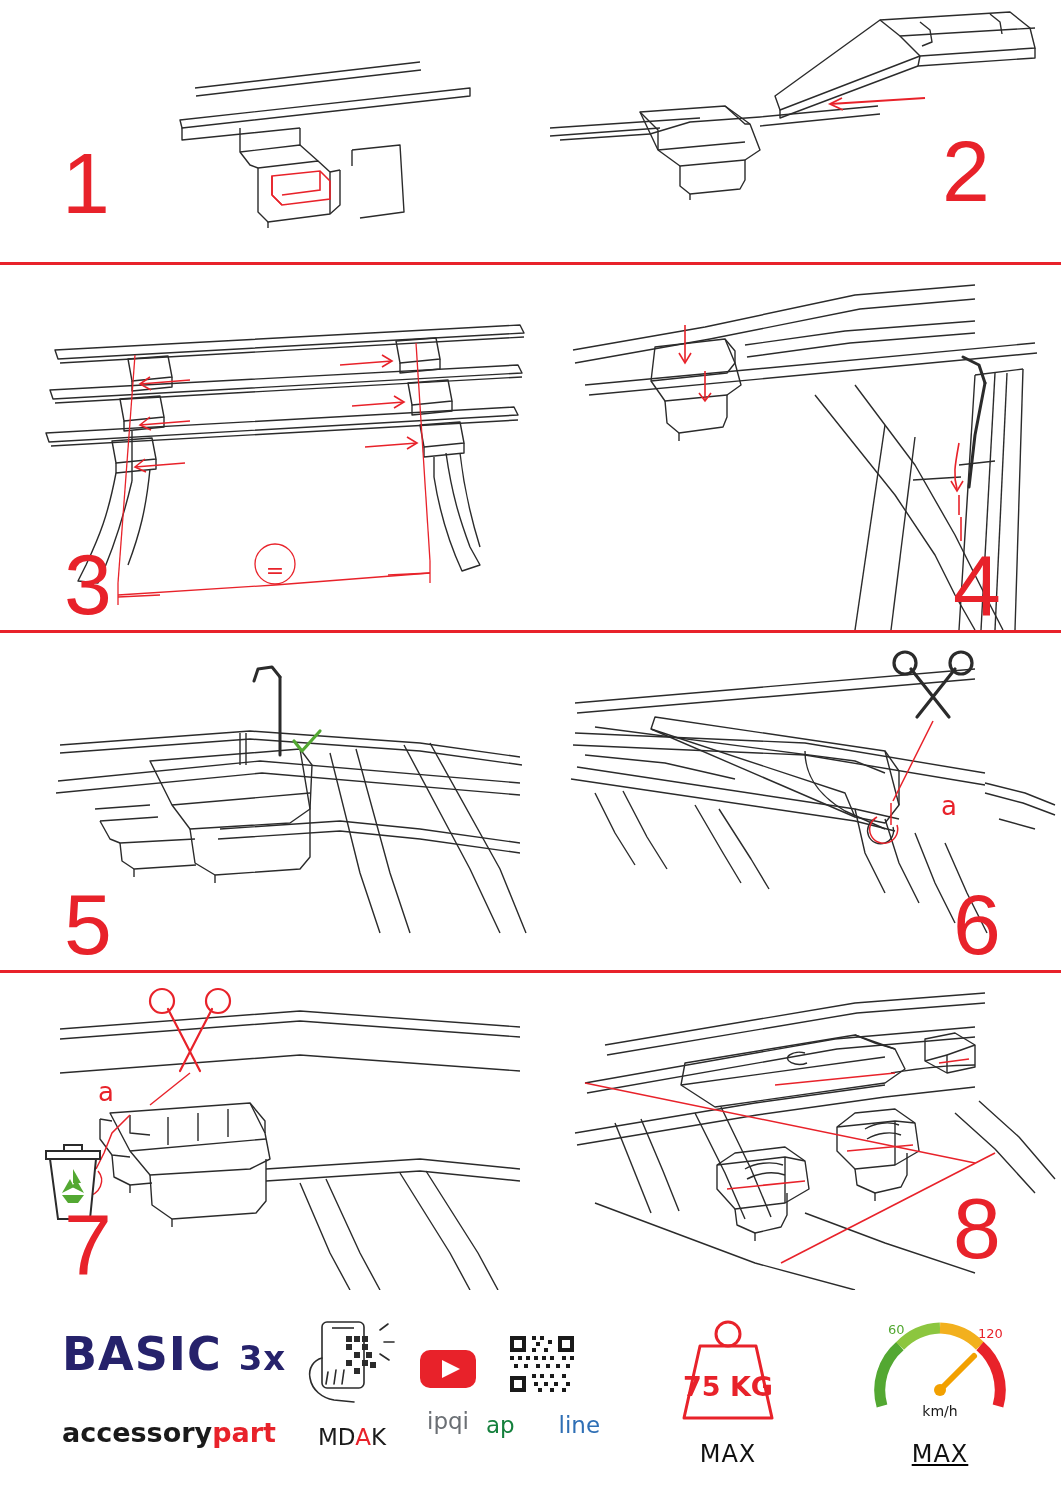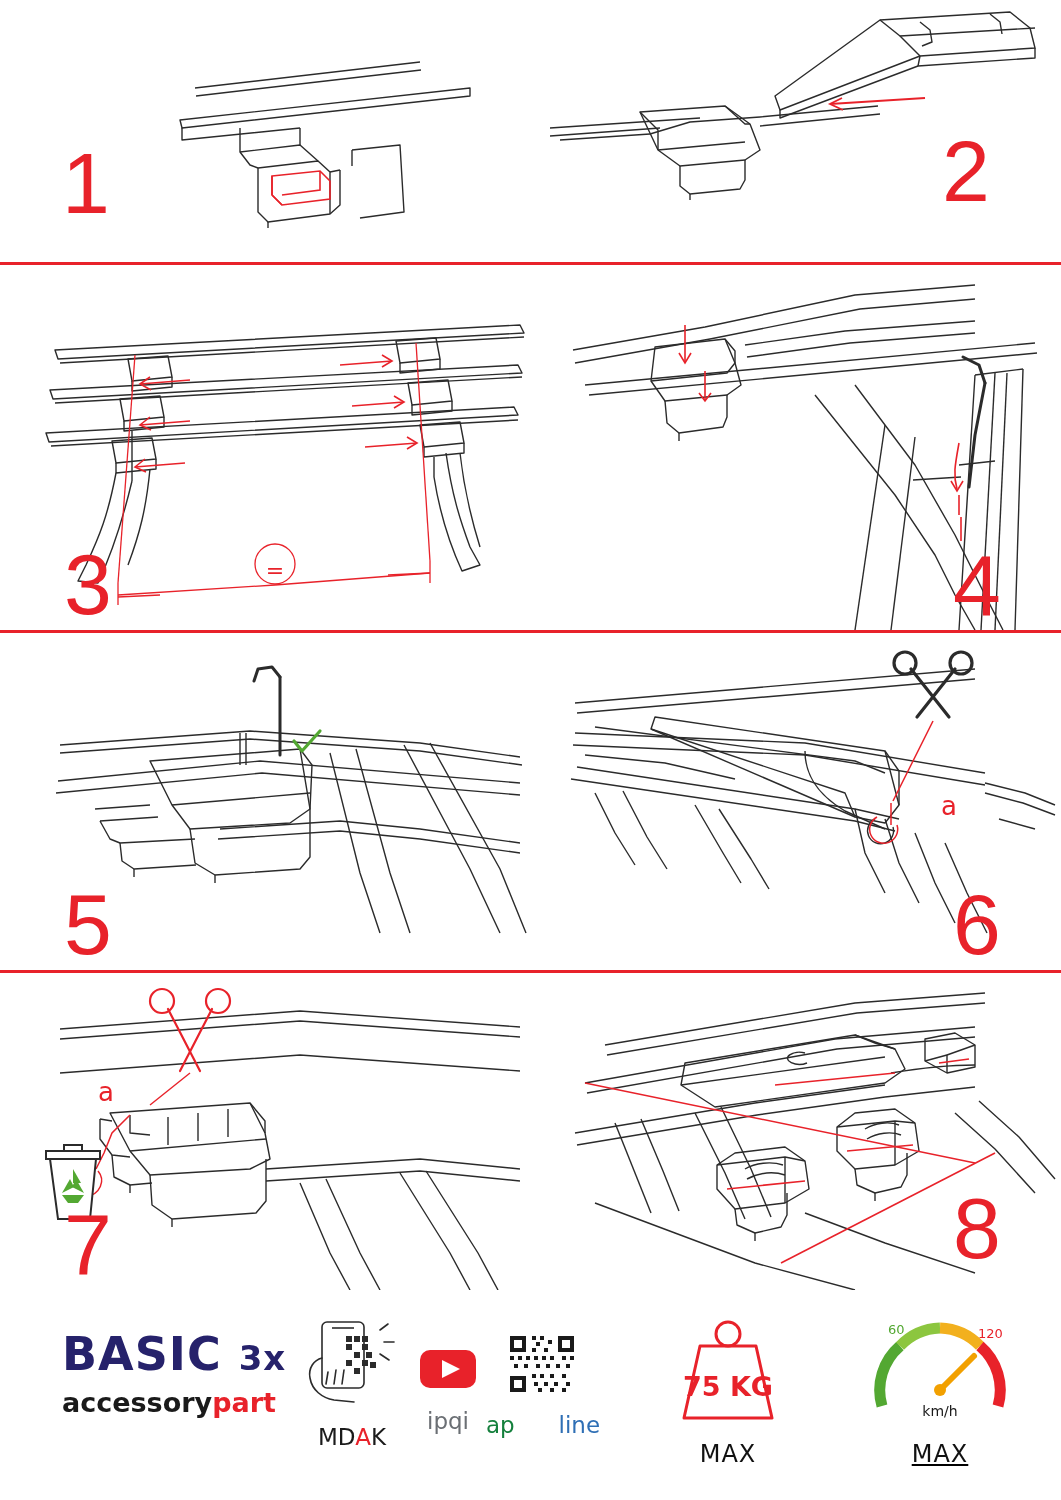--- a/index.html
+++ b/index.html
@@ -74,21 +74,21 @@
     white-space: nowrap;
   }
   .brand-basic .x {
     font-size: 34px;
   }
   .brand-accessory {
     font-family: "DejaVu Sans", sans-serif;
     font-weight: bold;
     font-size: 27px;
     line-height: 34px;
-    margin-top: 2px;
+    margin-top: 32px;
     white-space: nowrap;
   }
   .brand-accessory .a {
     color: #1a1a1a;
   }
   .brand-accessory .p {
     color: #e8222a;
   }
   .logo-item {
     position: absolute;

